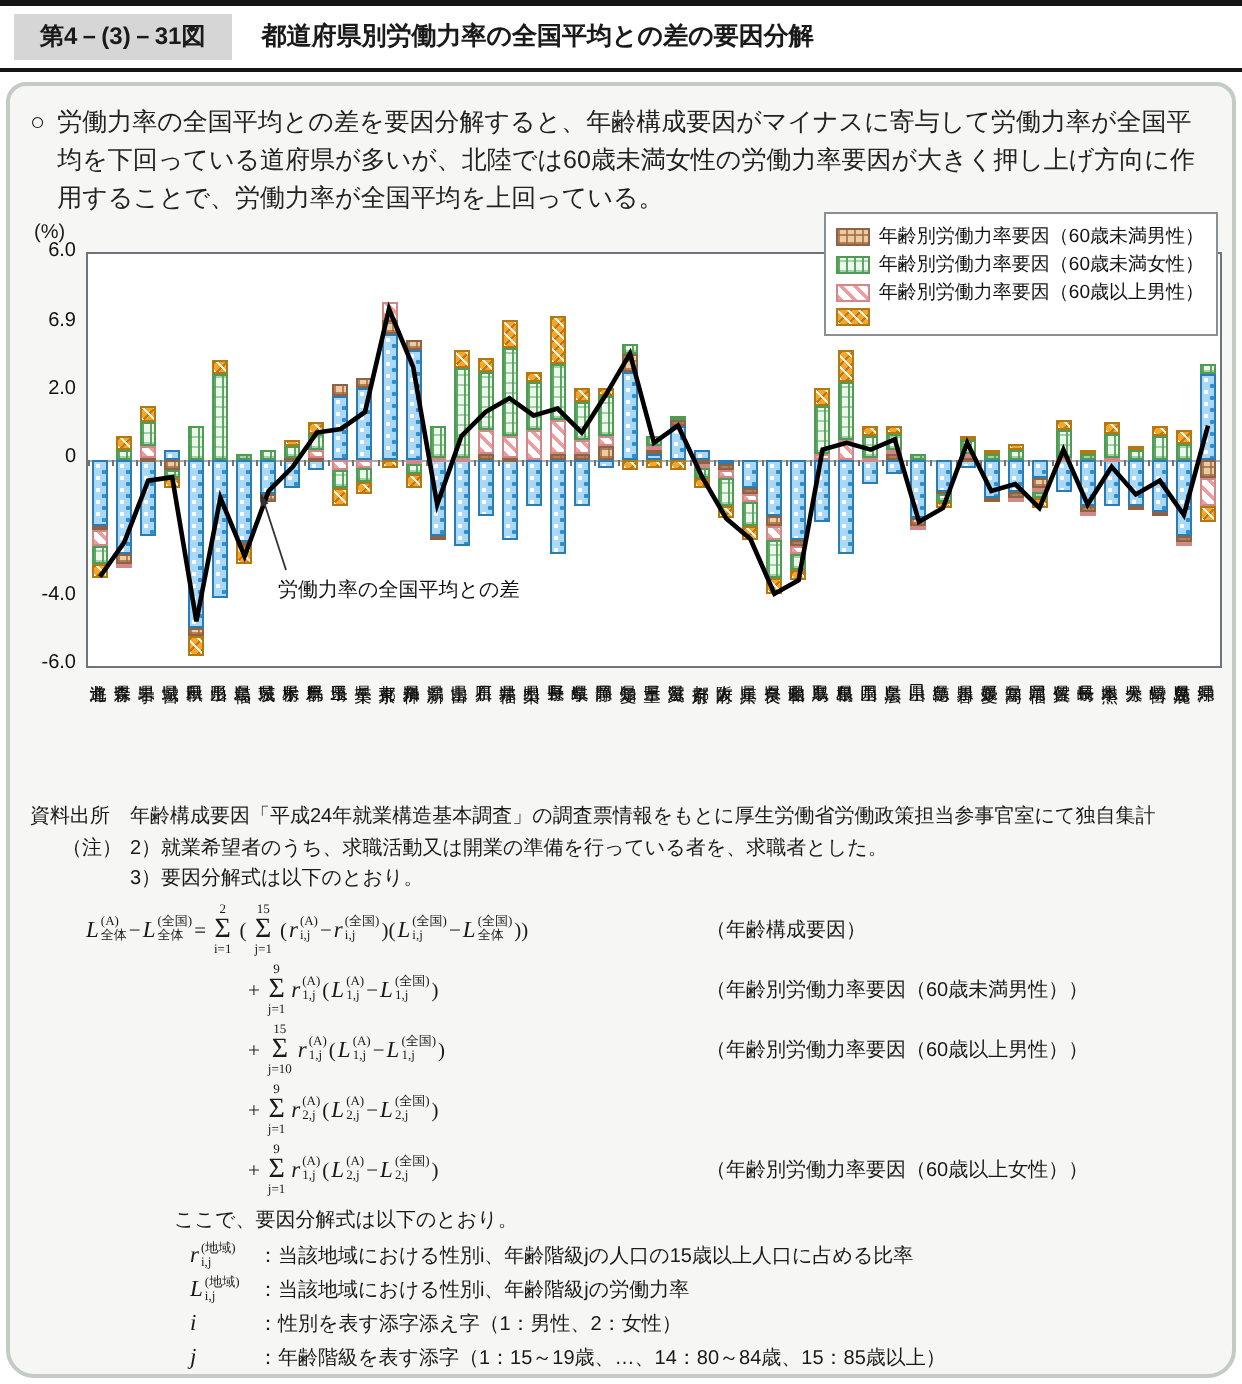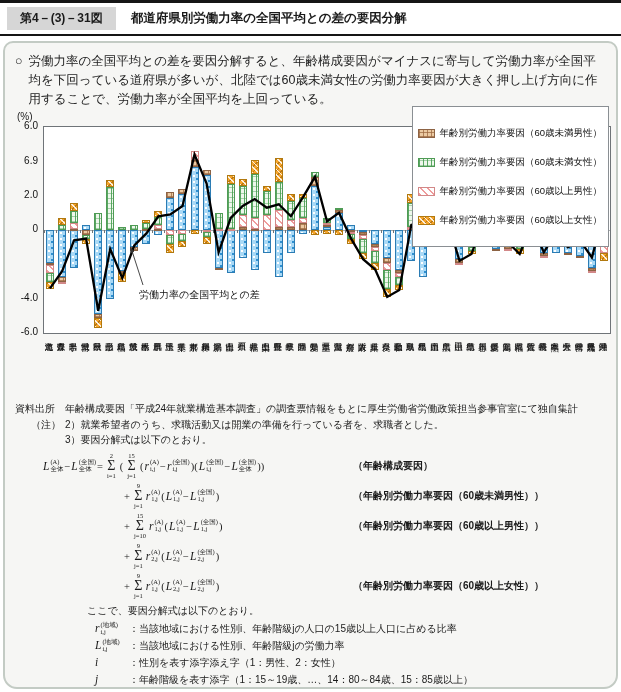--- a/index.html
+++ b/index.html
@@ -22,37 +22,37 @@
   .seg{position:absolute;box-sizing:border-box;z-index:3;}
   .seg-m_under60{background-color:#eccaa2;background-image:repeating-linear-gradient(0deg,rgba(158,106,66,.75) 0 1px,transparent 1px 4px),repeating-linear-gradient(90deg,rgba(158,106,66,.75) 0 1px,transparent 1px 4px);border:1px solid #8d6344;}
   .seg-f_under60{background-color:#eef7ec;background-image:repeating-linear-gradient(90deg,rgba(75,160,85,.9) 0 1px,transparent 1px 4px),repeating-linear-gradient(0deg,rgba(75,160,85,.45) 0 1px,transparent 1px 5px);border:1px solid #4f9b55;}
   .seg-m_over60{background-color:#ffffff;background-image:repeating-linear-gradient(45deg,#f09c9c 0 2px,transparent 2px 5px);border:1px solid #d28888;}
   .seg-f_over60{background-color:#f6a52c;background-image:repeating-linear-gradient(45deg,rgba(255,255,255,.85) 0 1px,transparent 1px 4px),repeating-linear-gradient(135deg,rgba(180,115,16,.9) 0 1px,transparent 1px 4px);border:1px solid #b1790f;}
   .seg-age_structure{background-color:#a9d9f6;background-image:radial-gradient(circle at 2px 2px,#ffffff 1px,transparent 1.3px),radial-gradient(circle at 5px 5px,#2e8fd0 1px,transparent 1.3px);background-size:6px 6px;border:1px solid #2b7cb4;}
   .ytick{position:absolute;left:0;width:33px;text-align:right;font-size:10px;color:#111;}
   .xlabels{position:absolute;left:38px;top:222px;width:566px;height:62px;}
   .xlabels span{position:absolute;top:2px;writing-mode:vertical-rl;text-orientation:upright;font-size:8.5px;line-height:9px;color:#111;}
   .legend{position:absolute;right:7px;top:-6px;background:#fff;border:1px solid #8a8f93;padding:4px 6px 3px 5px;z-index:6;}
-  .leg-row{display:flex;align-items:center;gap:4px;margin:16px 0;}
+  .leg-row{display:flex;align-items:center;gap:4px;margin:1px 0;}
   .leg-swatch{width:17px;height:9px;flex:none;box-sizing:border-box;}
   .leg-label{font-size:9.5px;white-space:nowrap;color:#111;}
   .annotation{position:absolute;left:134px;top:176px;font-size:10px;z-index:7;color:#111;}
   
   .notes{font-size:10px;line-height:1.45;padding:4px 8px 0 10px;color:#1a1a1a;}
   .src-row{display:flex;}
   .src-label{width:50px;flex:none;}
   .src-text{flex:1;white-space:nowrap;}
   .note-row{display:flex;margin-top:1px;}
   .note-label{width:50px;flex:none;text-align:right;padding-right:4px;box-sizing:border-box;}
   .note-items{flex:1;}
   .note-item{margin-bottom:1px;}
   .formulas{margin-top:2px;font-family:"Liberation Serif","DejaVu Serif",serif;font-size:10.5px;}
   .formula{position:relative;height:30px;}
   .f-expr{position:absolute;top:50%;transform:translateY(-50%);display:flex;align-items:center;white-space:nowrap;}
-  .f-label{position:absolute;left:338px;top:50%;transform:translateY(-50%);font-family:"Liberation Sans","DejaVu Sans",sans-serif;font-size:10px;white-space:nowrap;font-weight:bold;}
+  .f-label{position:absolute;left:338px;top:50%;transform:translateY(-50%);font-family:"Liberation Sans","DejaVu Sans",sans-serif;font-size:10px;white-space:nowrap;}
   .f-txt{margin:0 1px;}
   .mbase{font-style:italic;font-size:11.5px;}
   .mterm{display:inline-flex;align-items:center;}
   .mstack{display:inline-flex;flex-direction:column;line-height:1.05;margin-left:1px;vertical-align:middle;}
   .msup,.msub{font-size:6.5px;}
   .msum{display:inline-flex;flex-direction:column;align-items:center;line-height:1;margin:0 3px;}
   .msum .mtop,.msum .mbot{font-size:6.5px;}
   .msum .msig{font-size:14px;}
   .sym-intro{margin:3px 0 2px 72px;}
   .sym-row{display:flex;align-items:center;margin-left:80px;min-height:17px;}
@@ -408,21 +408,20 @@
           <div class="leg-row">
             <span class="leg-swatch seg-f_under60"></span>
             <span class="leg-label">年齢別労働力率要因（60歳未満女性）</span>
           </div>
           <div class="leg-row">
             <span class="leg-swatch seg-m_over60"></span>
             <span class="leg-label">年齢別労働力率要因（60歳以上男性）</span>
           </div>
           <div class="leg-row">
             <span class="leg-swatch seg-f_over60"></span>
-            <span class="leg-label">年齢別労働力率要因（60歳以上女性）</span>
           </div>
         </div>
       <div class="annotation">労働力率の全国平均との差</div>
     </div>
     <div class="notes">
       <div class="src-row">
         <span class="src-label">資料出所</span>
         <span class="src-text">年齢構成要因「平成24年就業構造基本調査」の調査票情報をもとに厚生労働省労働政策担当参事官室にて独自集計</span>
       </div>
       <div class="note-row">

